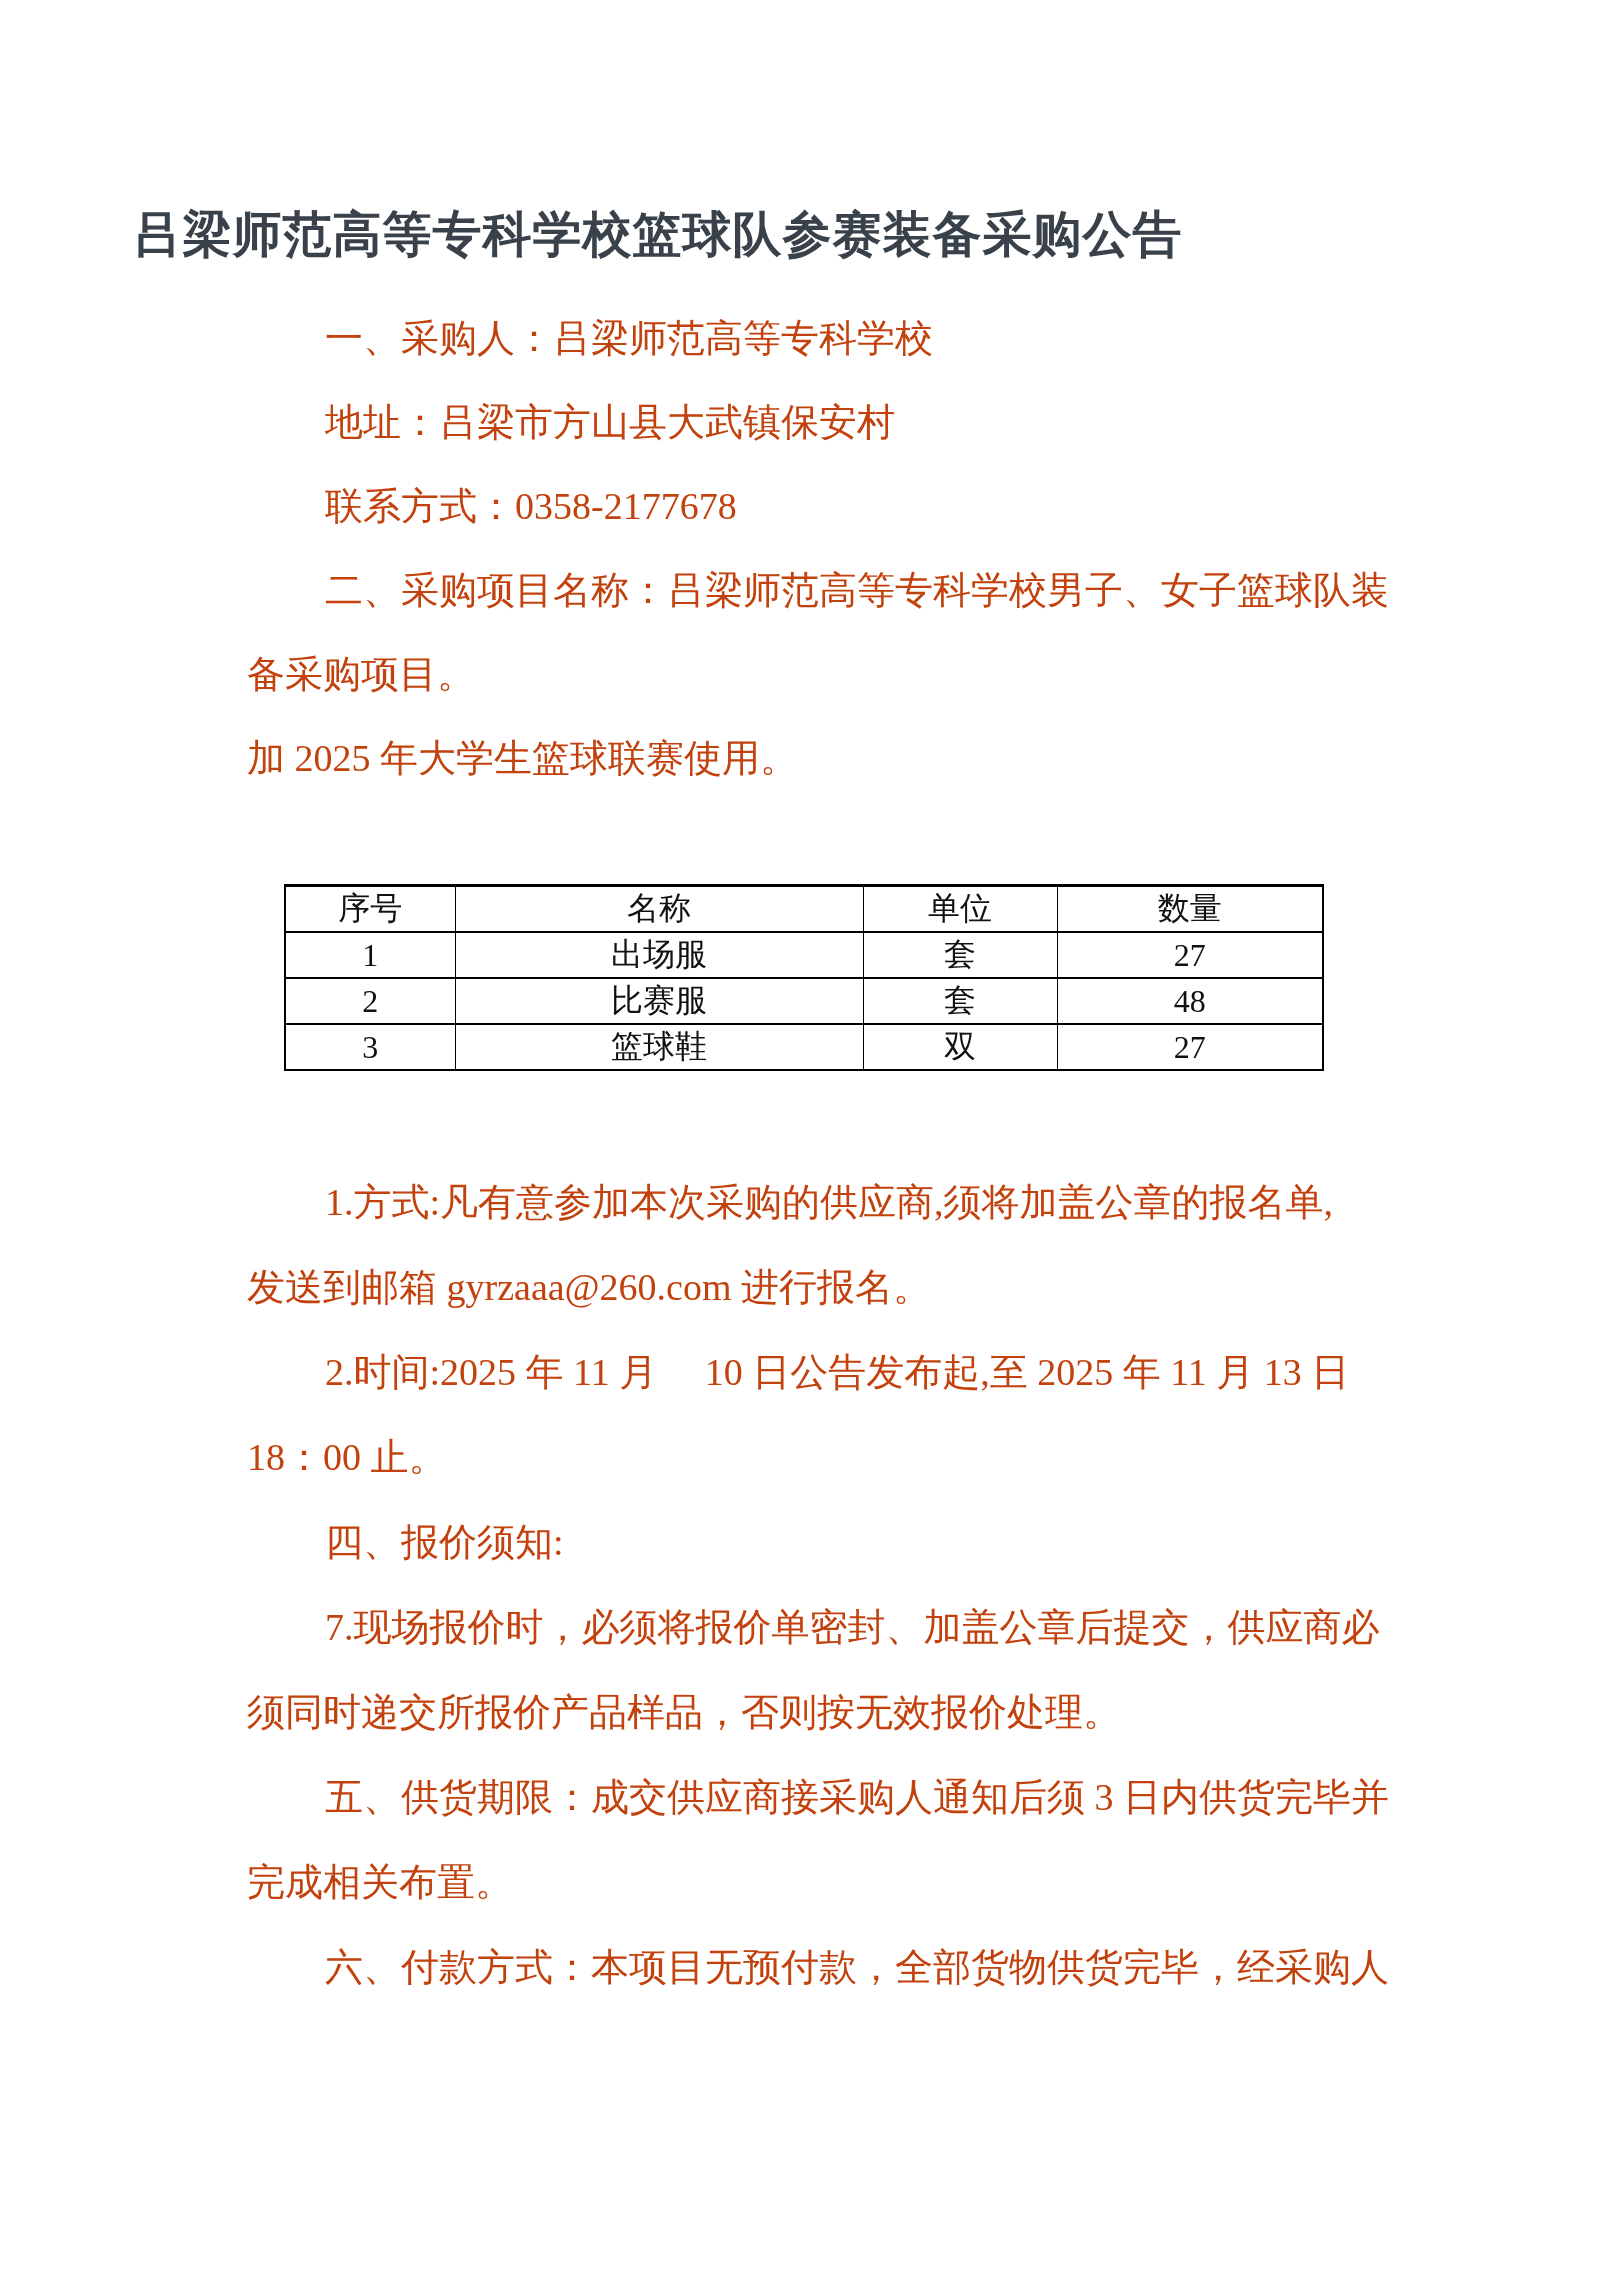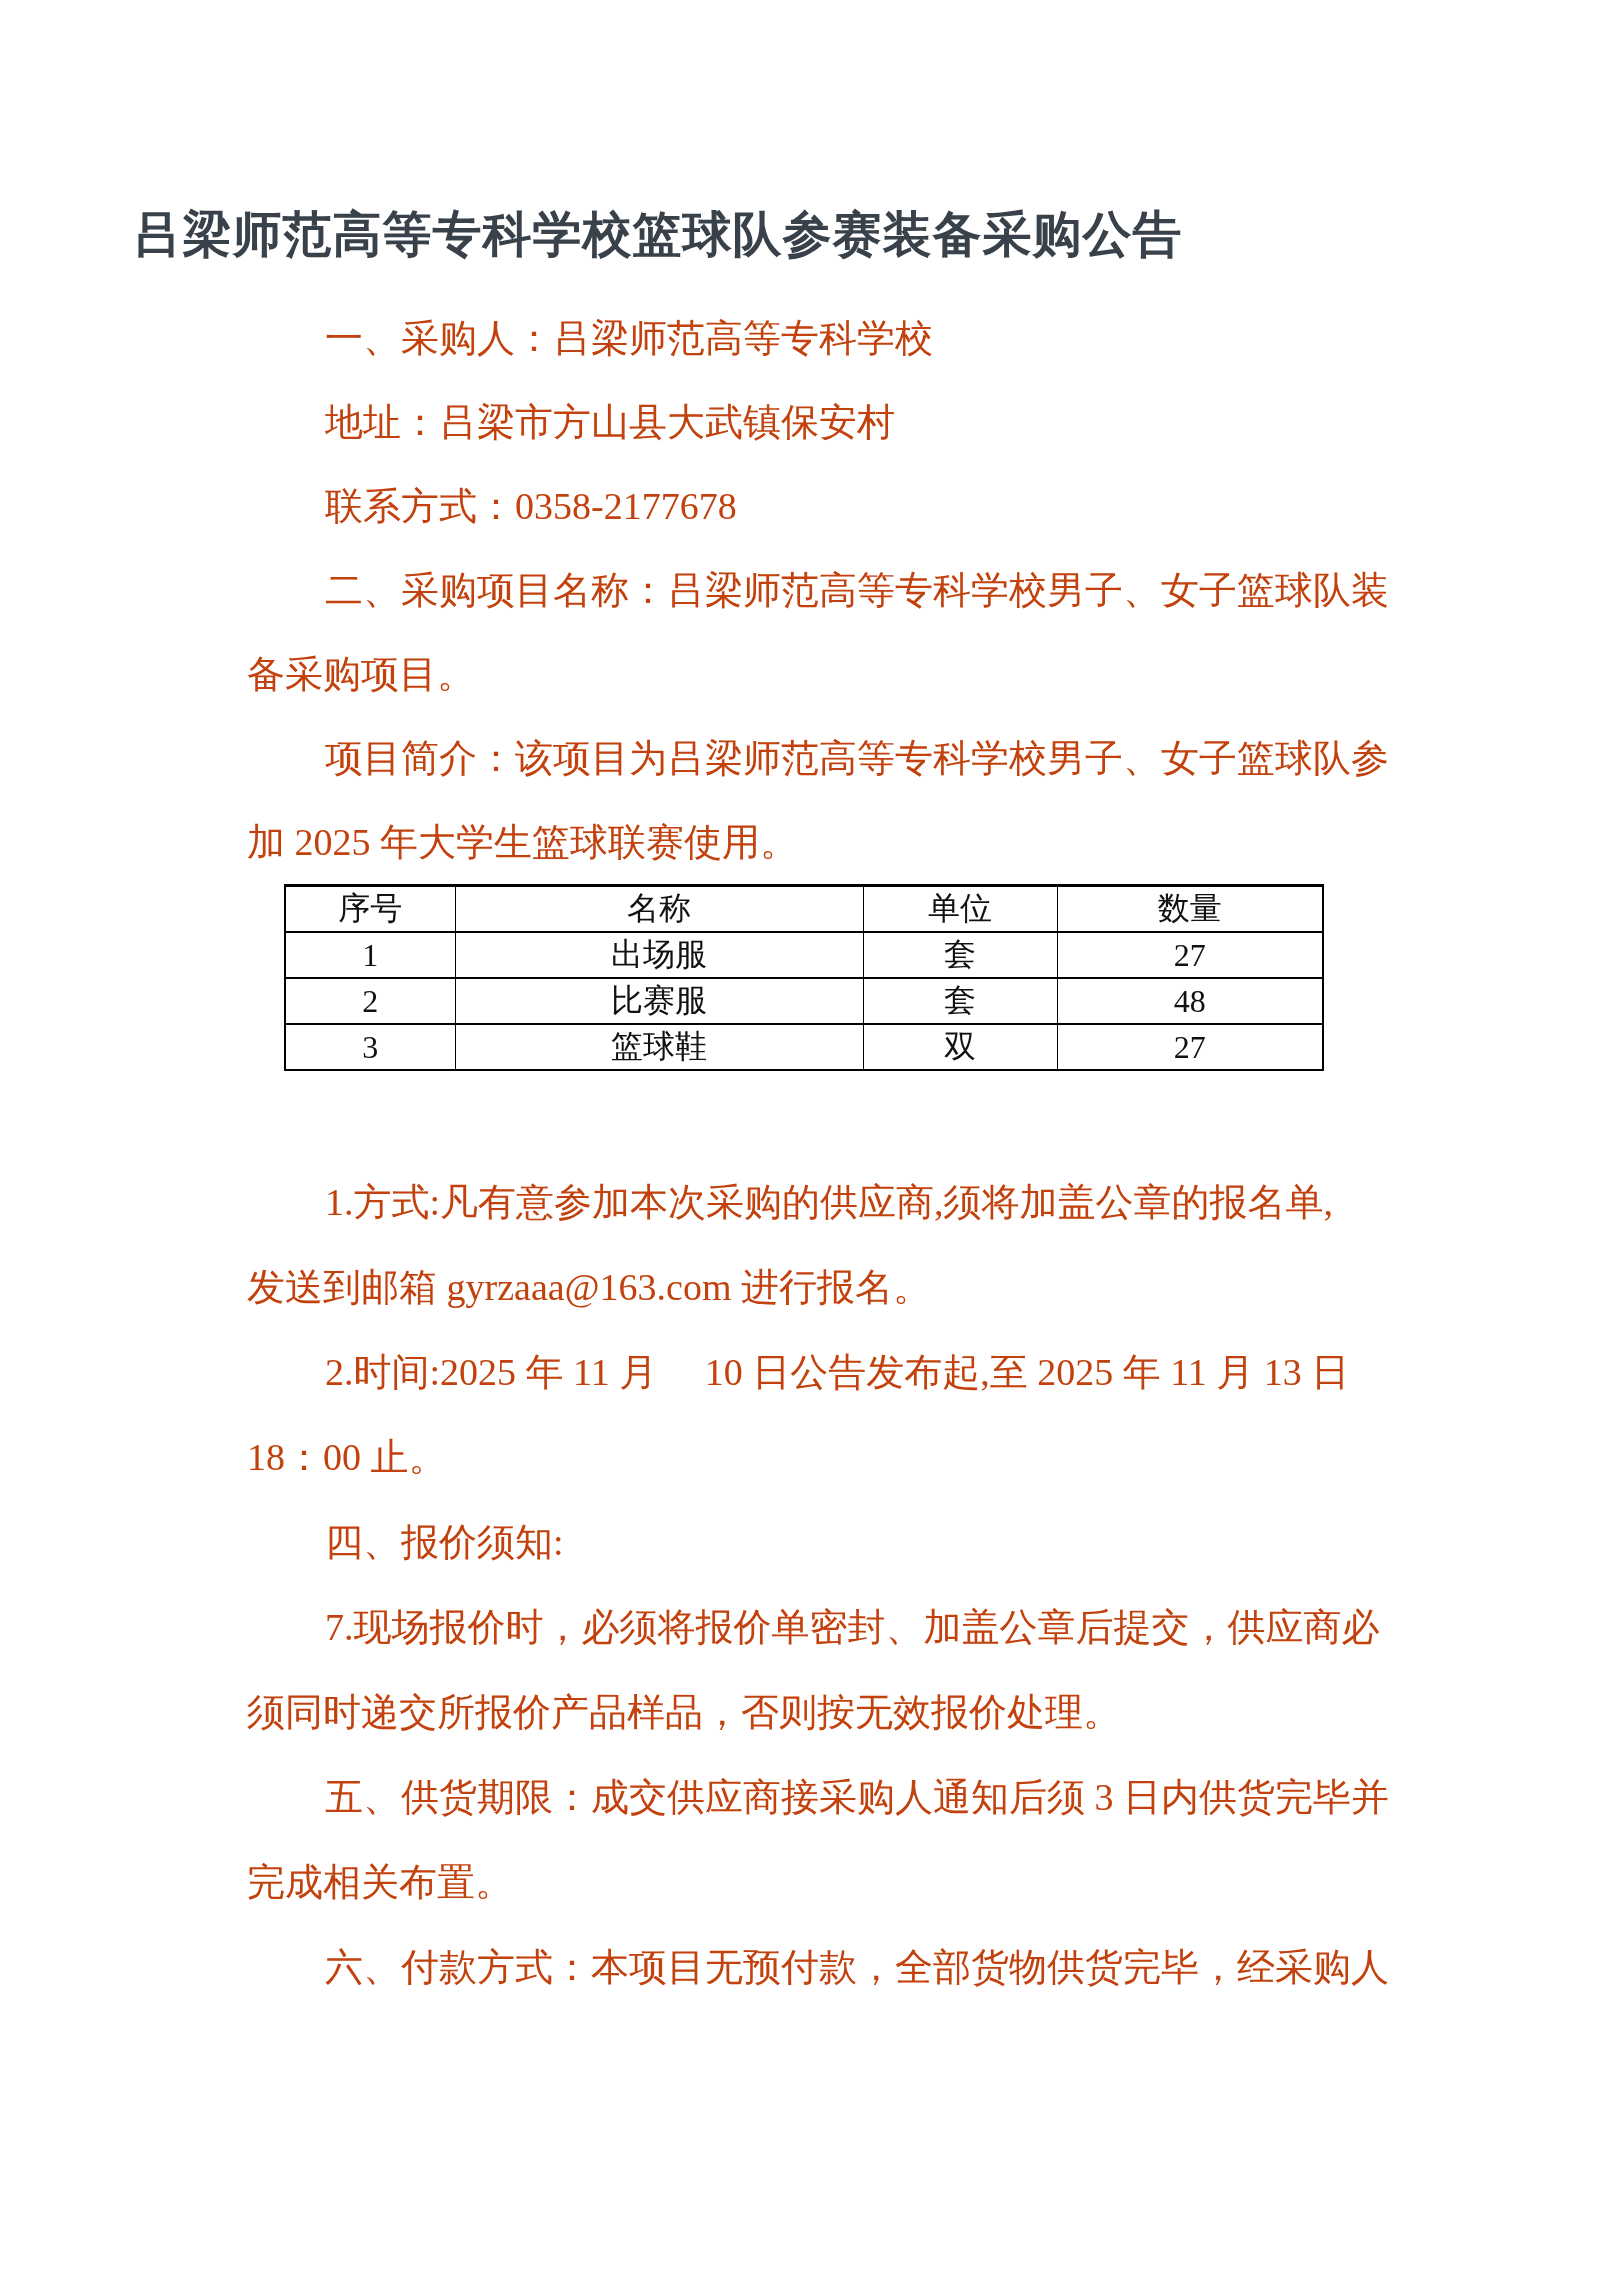--- a/index.html
+++ b/index.html
@@ -78,21 +78,20 @@
 <div class="page">
 
   <div class="doc-title">吕梁师范高等专科学校篮球队参赛装备采购公告</div>
 
   <div class="flow flow-1">
     <div class="line indent">一、采购人：吕梁师范高等专科学校</div>
     <div class="line indent">地址：吕梁市方山县大武镇保安村</div>
     <div class="line indent">联系方式：0358-2177678</div>
     <div class="line indent">二、采购项目名称：吕梁师范高等专科学校男子、女子篮球队装</div>
     <div class="line">备采购项目。</div>
-    <div class="line indent">项目简介：该项目为吕梁师范高等专科学校男子、女子篮球队参</div>
     <div class="line">加 2025 年大学生篮球联赛使用。</div>
   </div>
 
   <table class="items">
     <colgroup>
       <col class="col-seq">
         <col class="col-name">
         <col class="col-unit">
         <col class="col-qty">
     </colgroup>
@@ -121,21 +120,21 @@
         <td>3</td>
         <td>篮球鞋</td>
         <td>双</td>
         <td>27</td>
       </tr>
     </tbody>
   </table>
 
   <div class="flow flow-2">
     <div class="line indent">1.方式:凡有意参加本次采购的供应商,须将加盖公章的报名单,</div>
-    <div class="line">发送到邮箱 gyrzaaa@163.com 进行报名。</div>
+    <div class="line">发送到邮箱 gyrzaaa@260.com 进行报名。</div>
     <div class="line indent">2.时间:2025 年 11 月　 10 日公告发布起,至 2025 年 11 月 13 日</div>
     <div class="line">18：00 止。</div>
     <div class="line indent">四、报价须知:</div>
     <div class="line indent">7.现场报价时，必须将报价单密封、加盖公章后提交，供应商必</div>
     <div class="line">须同时递交所报价产品样品，否则按无效报价处理。</div>
     <div class="line indent">五、供货期限：成交供应商接采购人通知后须 3 日内供货完毕并</div>
     <div class="line">完成相关布置。</div>
     <div class="line indent">六、付款方式：本项目无预付款，全部货物供货完毕，经采购人</div>
   </div>
 

